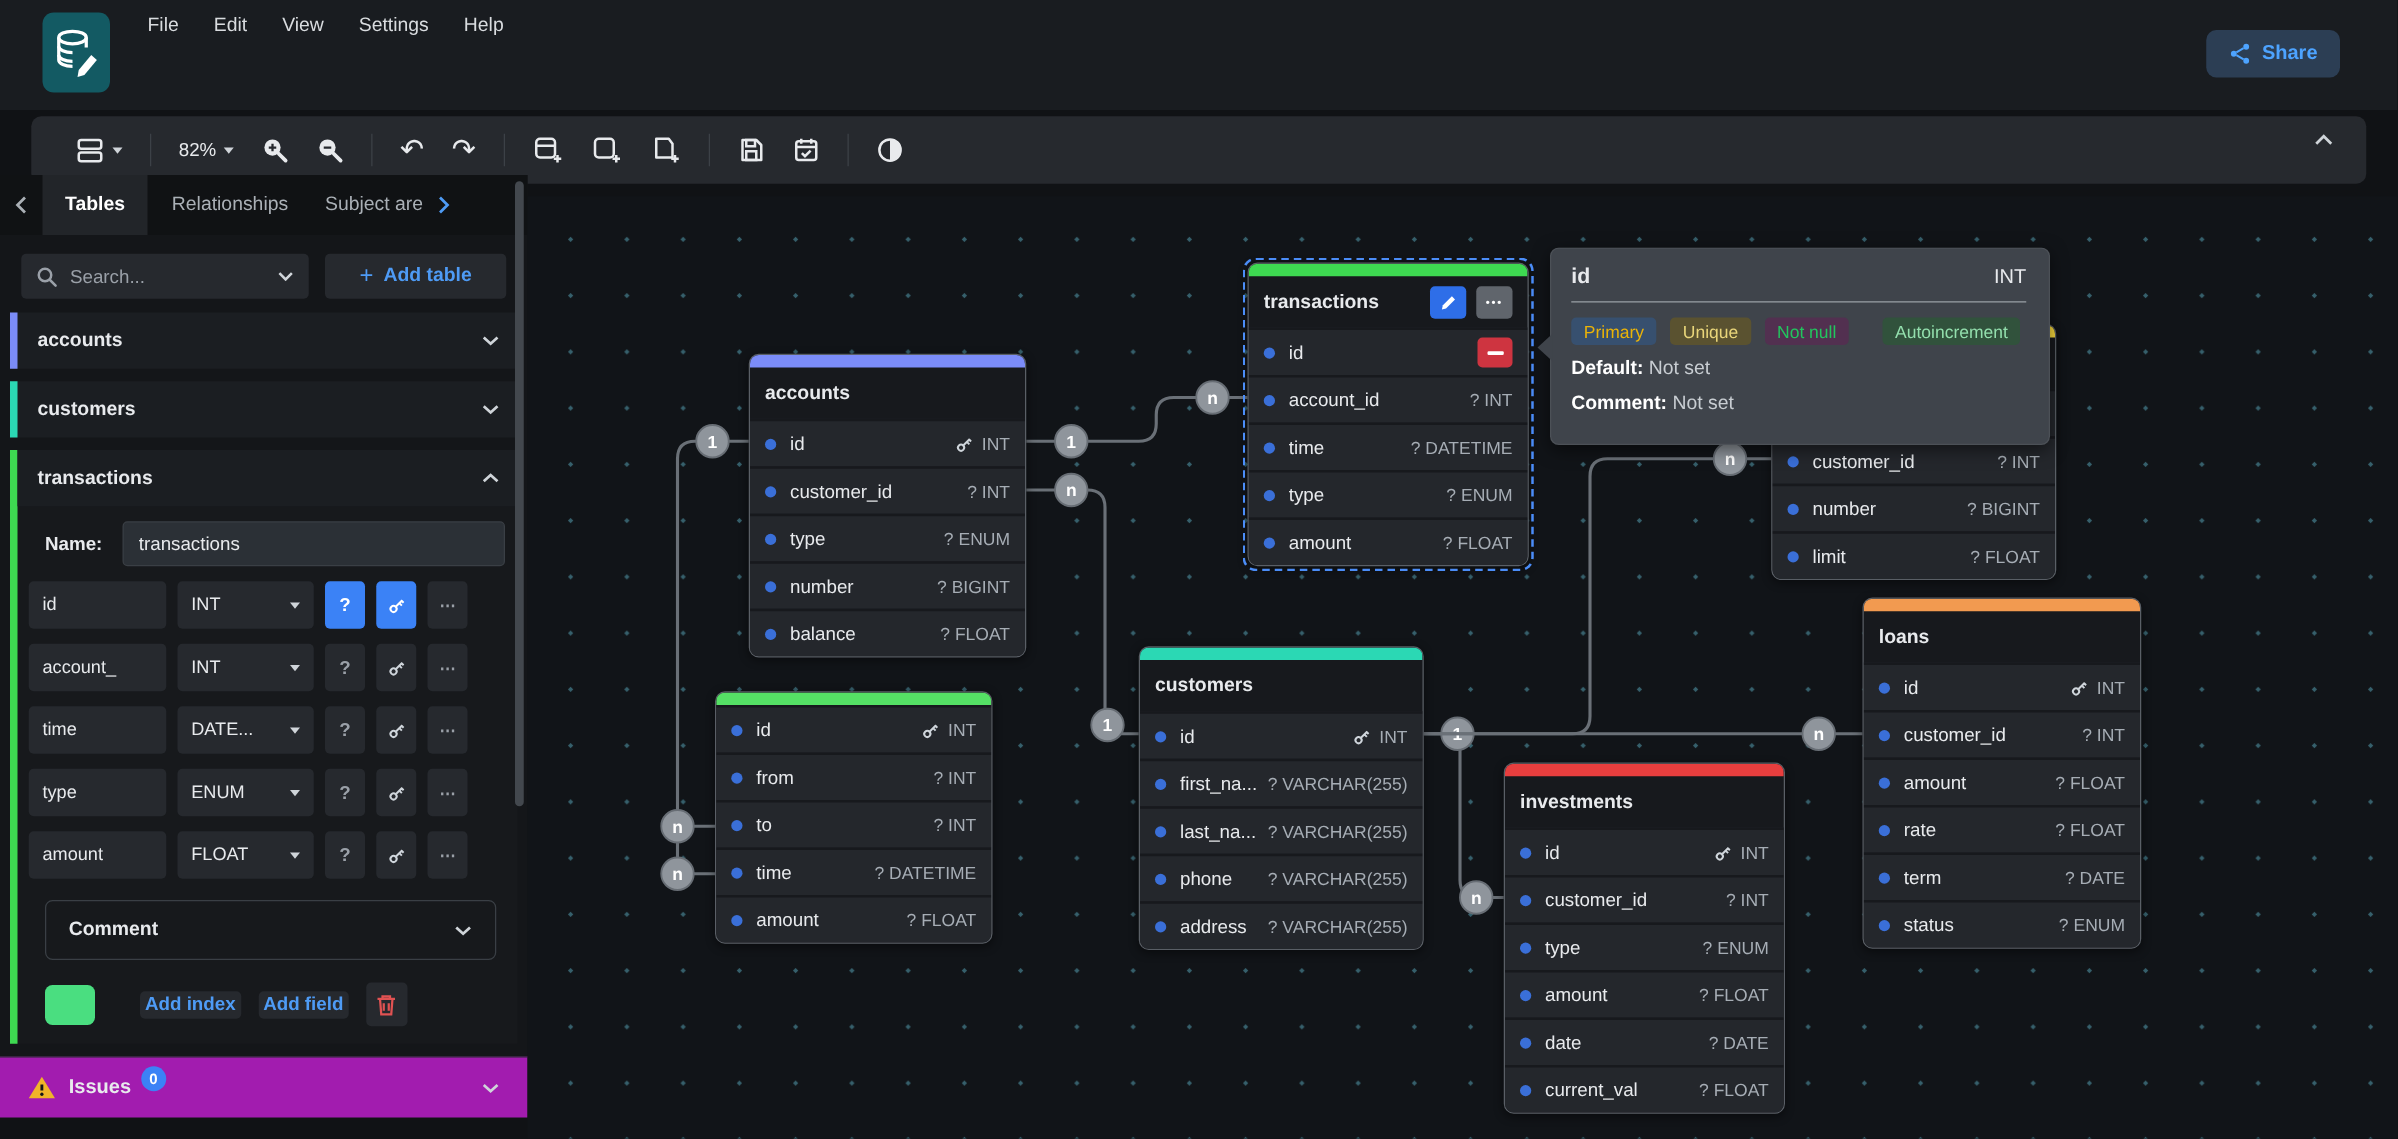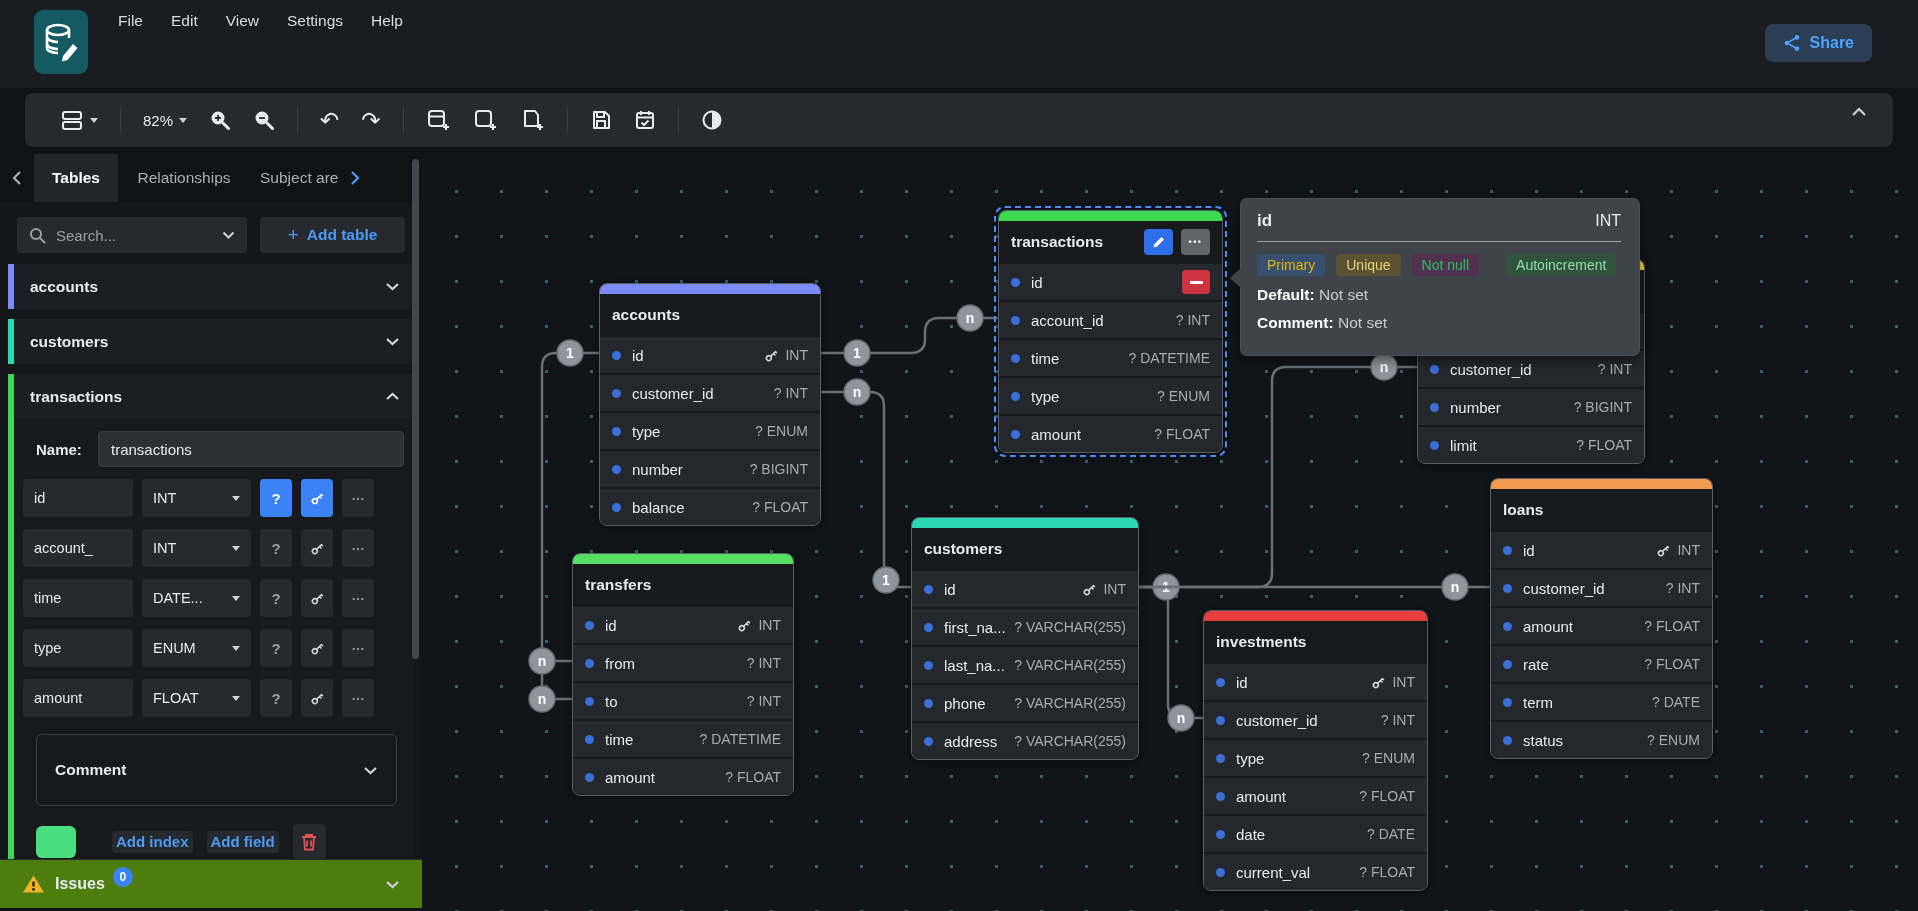--- a/index.html
+++ b/index.html
@@ -21,21 +21,21 @@
   
   .toolbar { position:absolute; left:25px; top:93px; width:1868px; height:54px; background:#26292e; border-radius:8px; display:flex; align-items:center; padding-left:24px; }
   .tb-item { display:flex; align-items:center; gap:6px; margin:0 11px; color:#e8eaed; cursor:pointer; }
   .tb-div { width:1px; height:26px; background:#3c4147; margin:0 11px; }
   .tb-zoom { font-size:15px; color:#e8eaed; }
   .caret { width:0; height:0; border-left:4.5px solid transparent; border-right:4.5px solid transparent; border-top:5px solid #cfd4d9; }
   .uglyph { font-size:23px; line-height:1; color:#e8eaed; font-family:"DejaVu Sans",sans-serif; }
   .collapse-btn { position:absolute; right:26px; top:14px; color:#cfd4d9; cursor:pointer; }
 
   
-  .sidebar { position:absolute; left:0; top:154px; width:422px; height:754px; background:#141619; }
+  .sidebar { position:absolute; left:0; top:140px; width:422px; height:754px; background:#141619; }
   .tabbar { height:48px; background:#101214; display:flex; align-items:stretch; }
   .nav-arrow { width:34px; display:flex; align-items:center; justify-content:center; cursor:pointer; }
   .tab { display:flex; align-items:center; justify-content:center; font-size:15.5px; color:#aab0b6; padding:0 4px; cursor:pointer; white-space:nowrap; }
   .tab.active { background:#222529; color:#ffffff; font-weight:bold; width:84px; }
   .tab.t-rel { width:132px; }
   .tab.t-sub { width:88px; overflow:hidden; justify-content:flex-start; padding-left:10px; }
   .search-row { display:flex; margin:15px 17px 0 17px; }
   .search-box { width:230px; height:36px; background:#26292e; border-radius:4px; display:flex; align-items:center; padding:0 12px; gap:10px; cursor:text; }
   .search-ph { color:#9aa0a8; font-size:15px; flex:1; }
   .add-table-btn { margin-left:13px; flex:1; height:36px; background:#26292e; border:none; border-radius:4px; color:#4e9bf5; font-size:15.5px; font-weight:bold; font-family:inherit; display:flex; align-items:center; justify-content:center; gap:8px; cursor:pointer; }
@@ -48,28 +48,28 @@
   .name-row { display:flex; align-items:center; margin:12px 10px 0 22px; }
   .name-lbl { font-size:15px; font-weight:bold; width:62px; }
   .name-input { flex:1; height:36px; background:#2b3036; border:1px solid #3a3f45; border-radius:4px; display:flex; align-items:center; padding:0 12px; font-size:15px; cursor:text; }
   .frow { display:flex; align-items:center; margin:12px 10px 0 9px; gap:9px; height:38px; }
   .fbox { background:#26292e; border-radius:4px; height:38px; display:flex; align-items:center; padding:0 11px; font-size:14.5px; color:#e8eaed; cursor:pointer; }
   .f-name { width:110px; }
   .f-type { width:109px; justify-content:space-between; }
   .fbtn { width:32px; height:38px; background:#26292e; border:none; border-radius:4px; color:#9aa0a8; font-size:15px; font-weight:bold; font-family:inherit; display:flex; align-items:center; justify-content:center; cursor:pointer; }
   .fbtn.active { background:#3b82f6; color:#fff; }
   .fbtn.active svg { stroke:#fff; }
-  .comment-box { margin:17px 17px 0 22px; height:72px; border:1px solid #3a3f45; border-radius:6px; display:flex; align-items:center; padding:0 18px; cursor:pointer; }
+  .comment-box { margin:17px 17px 0 22px; height:48px; border:1px solid #3a3f45; border-radius:6px; display:flex; align-items:center; padding:0 18px; cursor:pointer; }
   .comment-lbl { font-size:15.5px; font-weight:bold; flex:1; }
   .btn-row { display:flex; align-items:center; margin:18px 17px 0 22px; }
   .swatch { width:40px; height:32px; border-radius:6px; cursor:pointer; }
   .side-btn { height:22px; background:#26292e; border:none; border-radius:4px; color:#4e9bf5; font-size:15px; font-weight:bold; font-family:inherit; padding:0 4px; margin-left:14px; cursor:pointer; }
   .side-btn.first { margin-left:36px; }
   .trash-btn { width:33px; height:35px; background:#26292e; border:none; border-radius:4px; margin-left:14px; display:flex; align-items:center; justify-content:center; cursor:pointer; }
-  .issues-bar { position:absolute; left:0; bottom:0; width:422px; height:49px; border-top:1px solid #26292e; background:#4d7c0f; display:flex; align-items:center; padding:0 22px; }
+  .issues-bar { position:absolute; left:0; bottom:0; width:422px; height:49px; border-top:1px solid #26292e; background:#a21caf; display:flex; align-items:center; padding:0 22px; }
   .issues-lbl { font-size:16px; font-weight:bold; margin-left:10px; }
   .issues-count { width:20px; height:20px; background:#3b82f6; border-radius:50%; color:#fff; font-size:12px; font-weight:bold; display:flex; align-items:center; justify-content:center; margin-left:8px; align-self:flex-start; margin-top:7px; }
   .issues-chev { margin-left:auto; cursor:pointer; }
   .scroll-thumb { position:absolute; left:412px; top:5px; width:7px; height:500px; background:#43484e; border-radius:4px; cursor:grab; }
 
   
   .canvas { position:absolute; left:422px; top:157px; width:1496px; height:754px; background-color:#111418;
     background-image:radial-gradient(circle, rgba(90,170,190,.5) 1.6px, transparent 1.8px);
     background-size:45px 45px; background-position:12px 12px; overflow:hidden; }
   #connectors { position:absolute; left:0; top:0; z-index:1; }
@@ -501,23 +501,20 @@
             <div class="trow">
               <span class="dot"></span>
               <span class="rname">balance</span>
               <span class="rtype">? FLOAT</span>
             </div>
           </div>
         </div>
         <div class="table-card" style="left: 150px; top: 396px; width: 222px;">
           <div class="card-inner">
             <div class="strip" style="background: rgb(85, 224, 101);"></div>
-            <div class="tname-row">
-              <span class="tname">transfers</span>
-            </div>
             <div class="trow">
               <span class="dot"></span>
               <span class="rname">id</span>
               <span class="rtype">
                 <svg class="ic" width="15" height="15" viewBox="0 0 16 16">
                   <g transform="rotate(-45 8 8)" fill="none" stroke="#cfd5db" stroke-width="1.7">
                     <circle cx="4" cy="8" r="2.6"></circle>
                     <path d="M6.6 8 H14.5 M11 8 v3 M13.8 8 v2.3"></path>
                   </g>
                 </svg>

